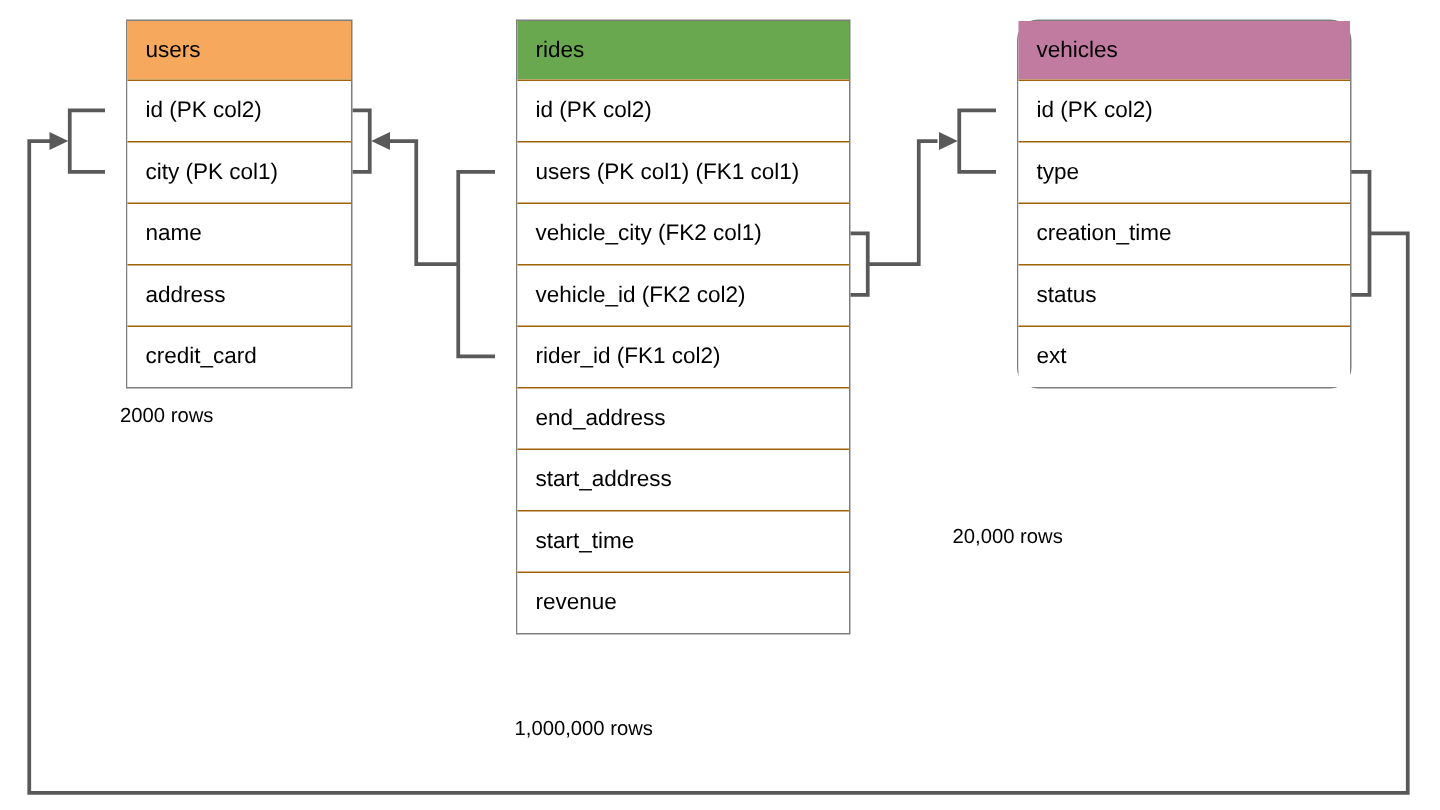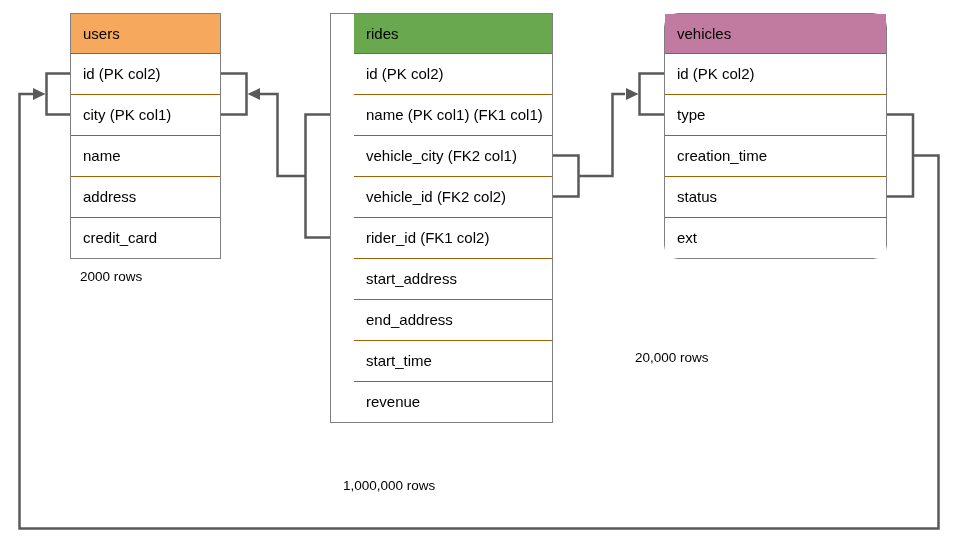--- a/index.html
+++ b/index.html
@@ -15,20 +15,21 @@
     position: absolute; left: 0; top: 0;
     width: 960px; height: 540px;
     pointer-events: none;
   }
   .db-table {
     position: absolute;
     background: #ffffff;
     border: 1.5px solid #7f7f7f;
     box-sizing: border-box;
     z-index: 2;
+    margin-left: 14px;
   }
   .thead {
     height: 39px; line-height: 39px;
     padding-left: 12px;
     font-size: 15px;
     color: #000000;
     white-space: nowrap;
     overflow: hidden;
   }
   .trow {
@@ -46,21 +47,21 @@
     font-size: 13.5px;
     color: #000000;
     white-space: nowrap;
     z-index: 2;
   }
   .conn-line { fill: none; stroke: #595959; stroke-width: 2.5px; }
   .conn-arrow { fill: #595959; stroke: none; }
 
   
   #table-users    { left: 70px;  top: 13px; width: 151px; }
-  #table-rides    { left: 330px; top: 13px; width: 223px; padding-left: 23px; }
+  #table-rides    { left: 330px; top: 13px; width: 223px; }
   #table-vehicles { left: 664px; top: 13px; width: 223px; border-radius: 14px; }
   #rowcount-users    { left: 80px;  top: 269px; }
   #rowcount-rides    { left: 343px; top: 478px; }
   #rowcount-vehicles { left: 635px; top: 350px; }
 </style>
 </head>
 <body>
 
 <div class="canvas">
 
@@ -88,26 +89,26 @@
     <div class="trow">city (PK col1)</div>
     <div class="trow">name</div>
     <div class="trow">address</div>
     <div class="trow">credit_card</div>
   </div>
   <div class="rowcount" id="rowcount-users">2000 rows</div>
 
   <div class="db-table" id="table-rides">
     <div class="thead" style="background: rgb(106, 168, 79);">rides</div>
     <div class="trow">id (PK col2)</div>
-    <div class="trow">name (PK col1) (FK1 col1)</div>
+    <div class="trow">users (PK col1) (FK1 col1)</div>
     <div class="trow">vehicle_city (FK2 col1)</div>
     <div class="trow">vehicle_id (FK2 col2)</div>
     <div class="trow">rider_id (FK1 col2)</div>
+    <div class="trow">end_address</div>
     <div class="trow">start_address</div>
-    <div class="trow">end_address</div>
     <div class="trow">start_time</div>
     <div class="trow">revenue</div>
   </div>
   <div class="rowcount" id="rowcount-rides">1,000,000 rows</div>
 
   <div class="db-table" id="table-vehicles">
     <div class="thead" style="background: rgb(194, 123, 160);">vehicles</div>
     <div class="trow">id (PK col2)</div>
     <div class="trow">type</div>
     <div class="trow">creation_time</div>

